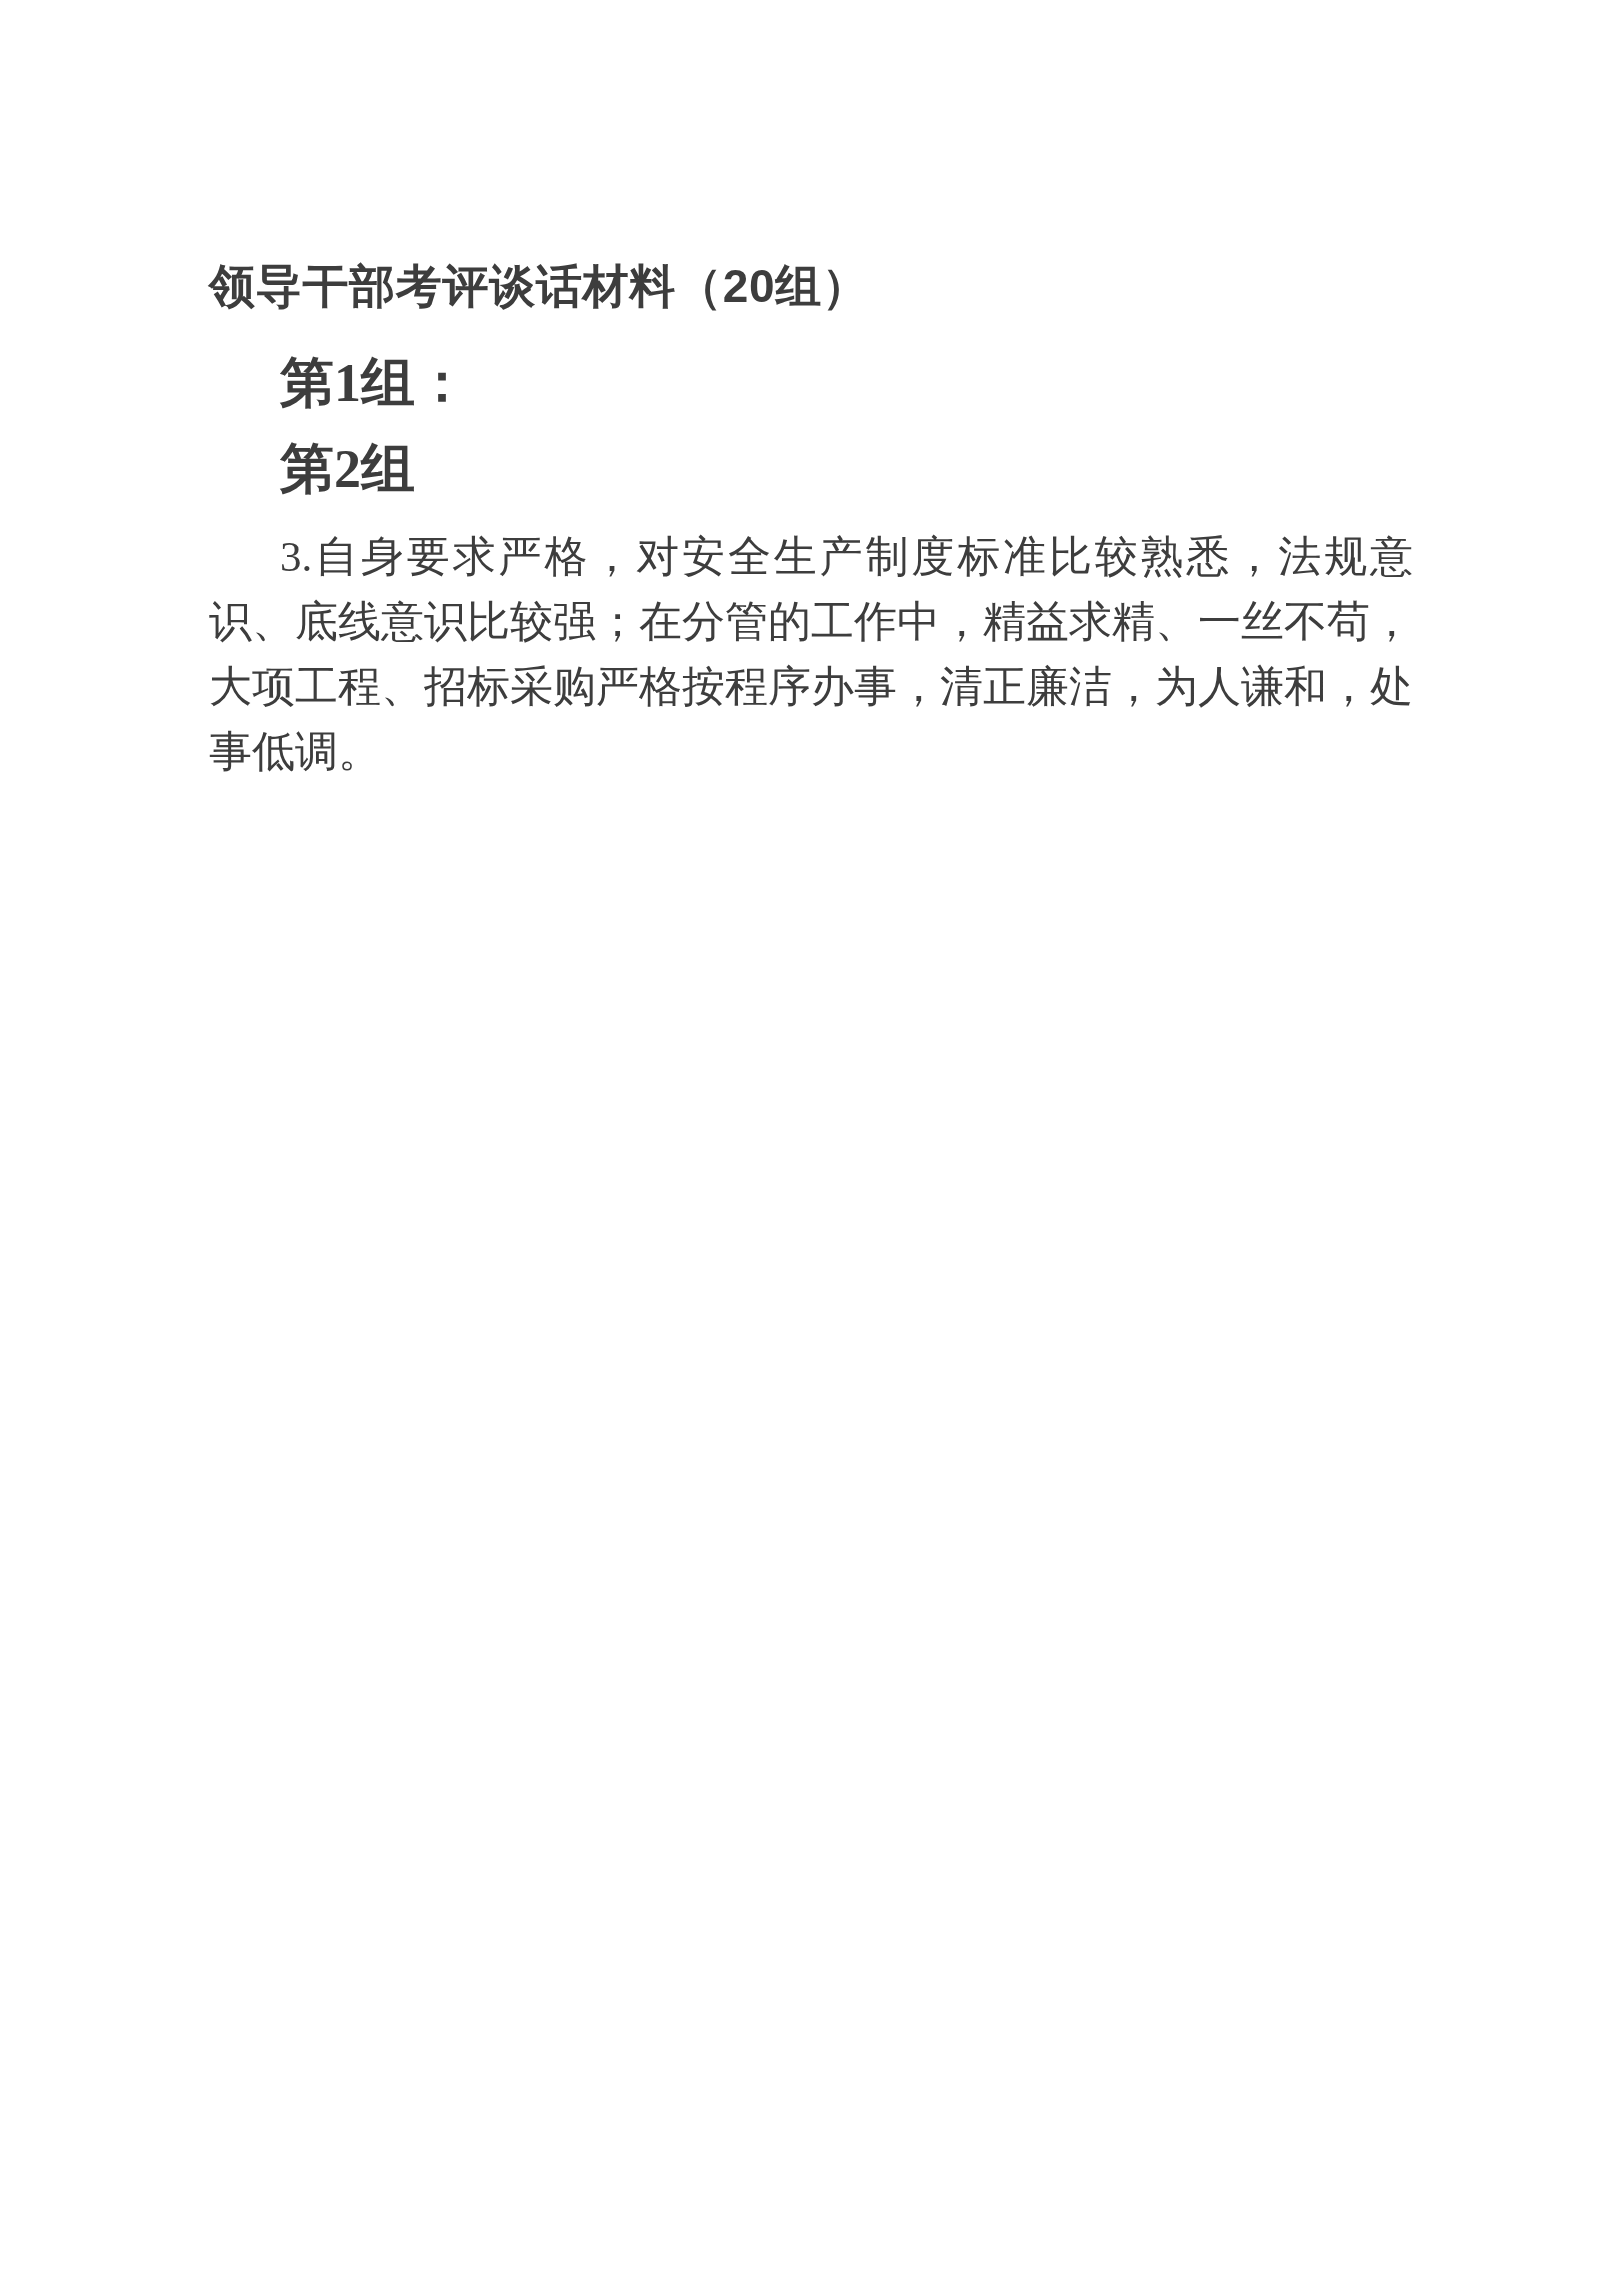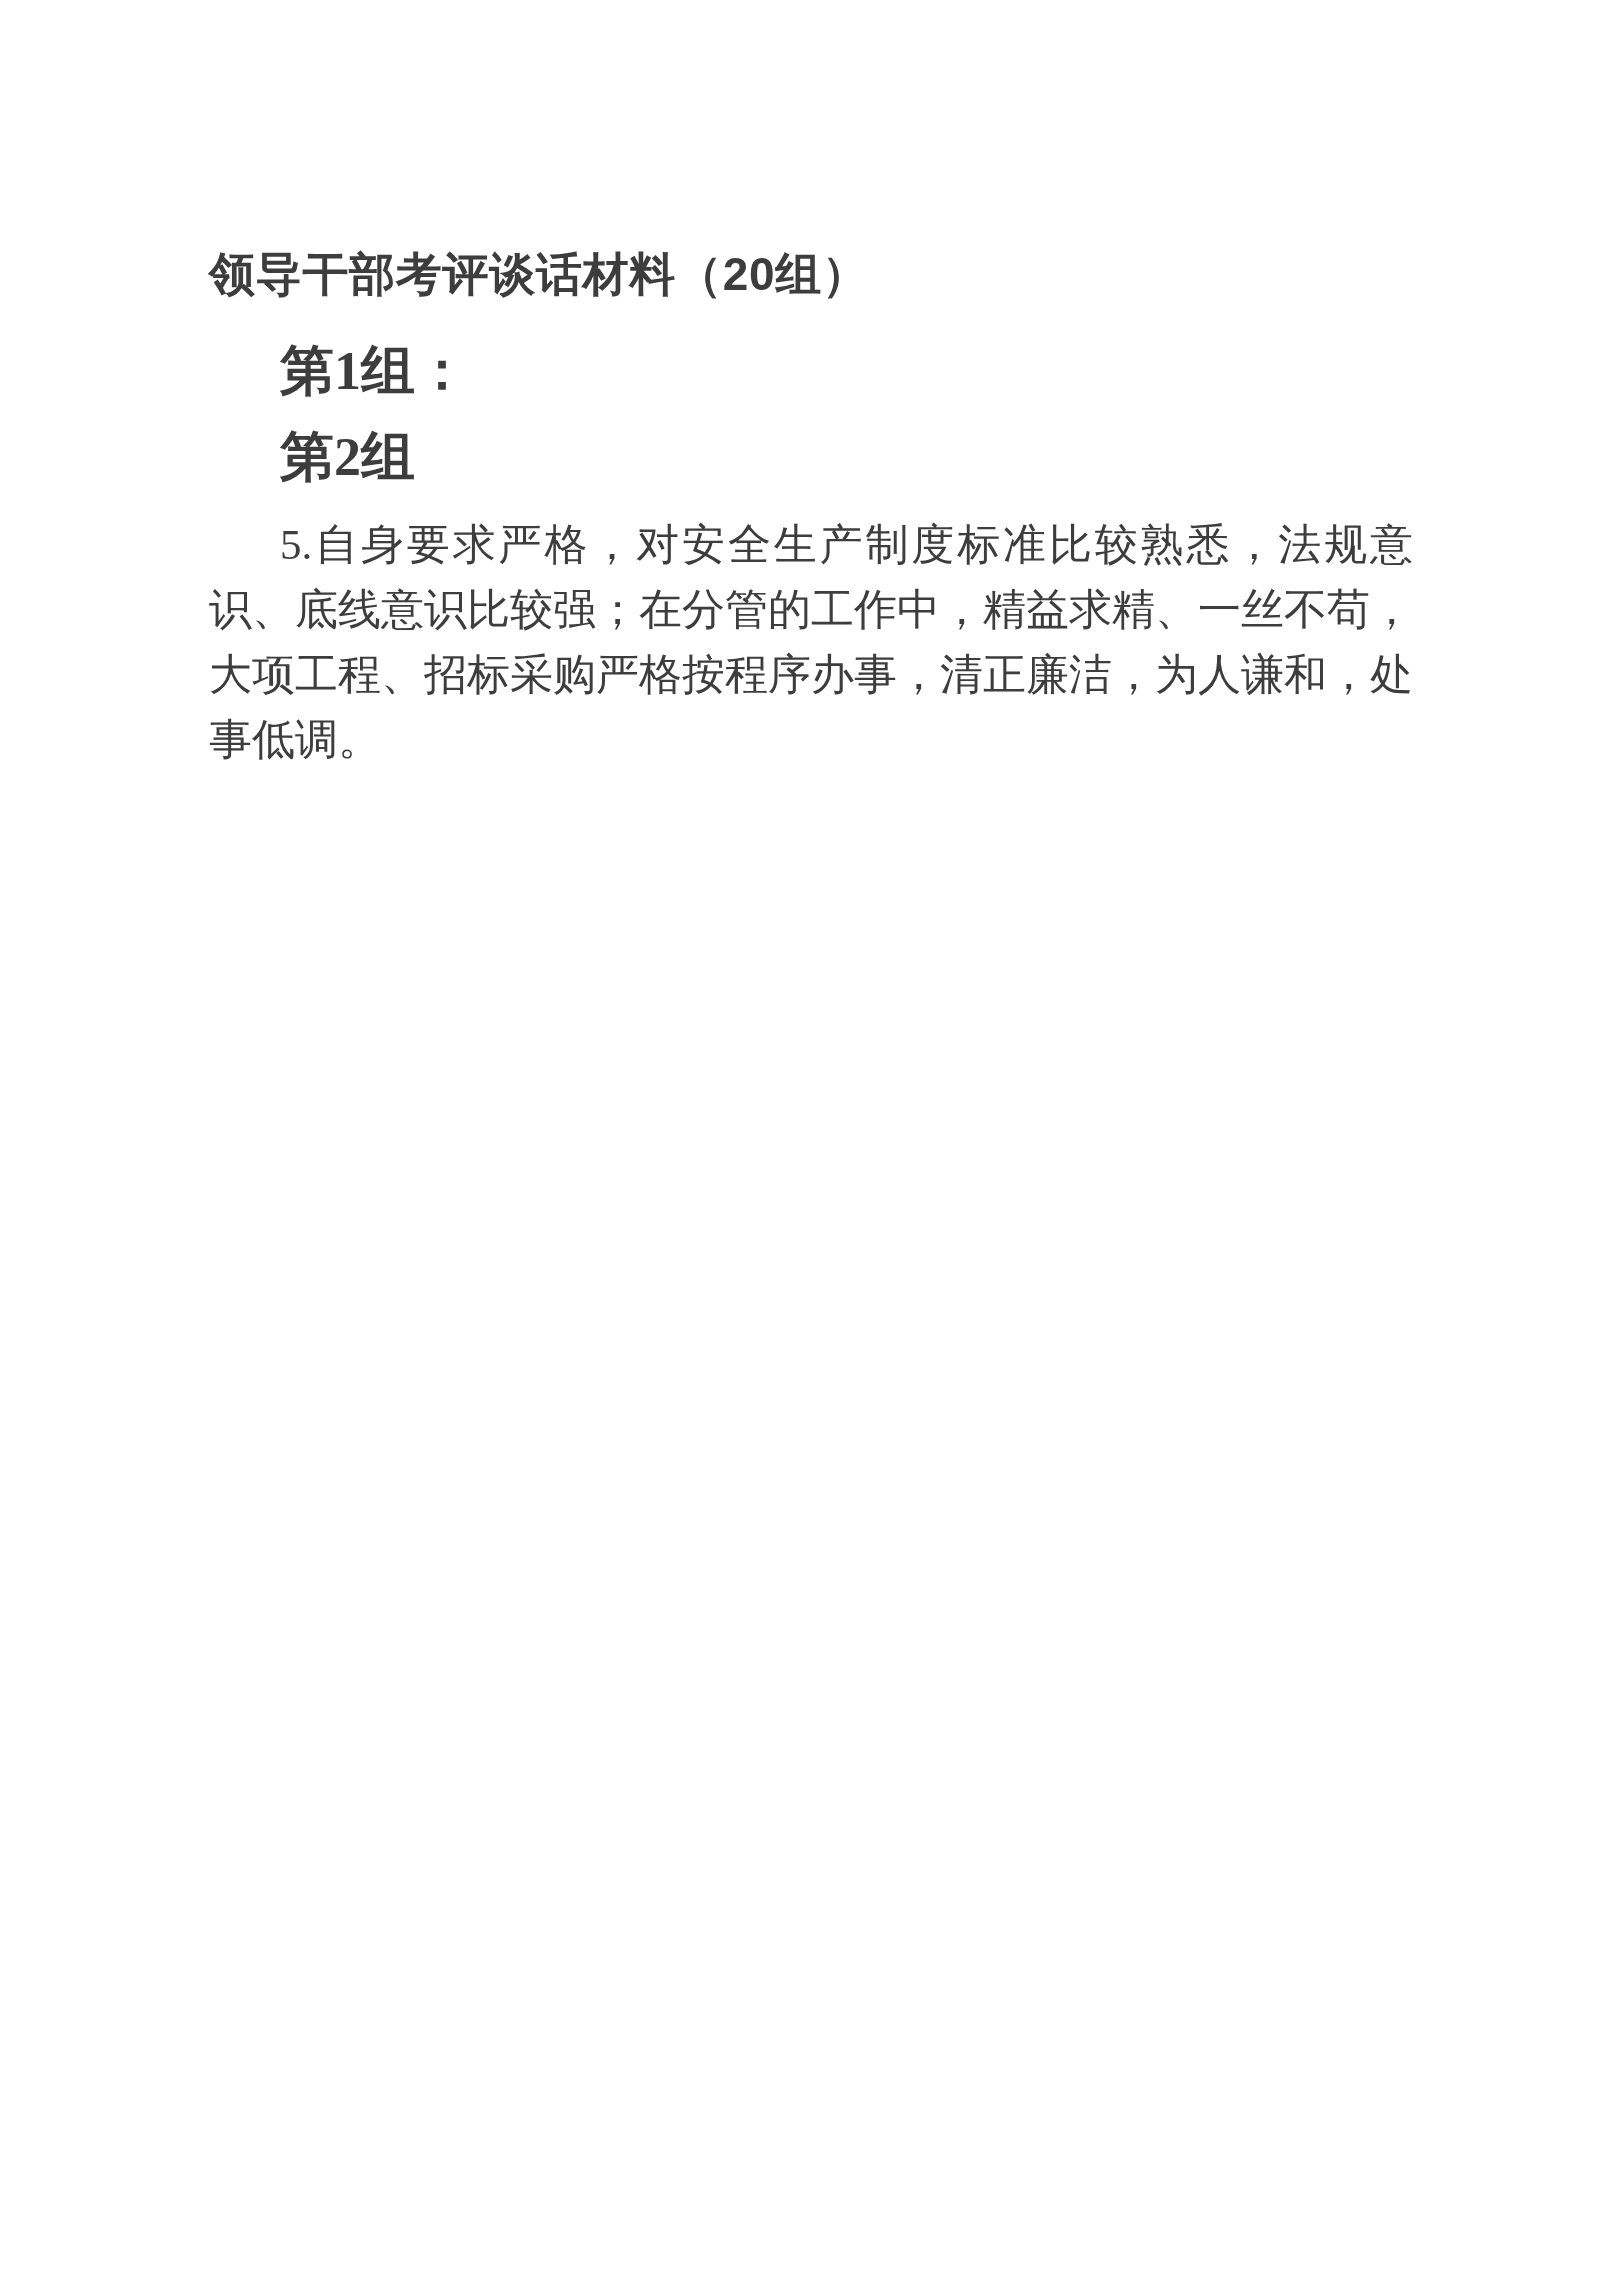--- a/index.html
+++ b/index.html
@@ -10,21 +10,21 @@
   .page {
     position: relative;
     width: 1623px;
     height: 2295px;
     background: #ffffff;
     overflow: hidden;
   }
   .content {
     position: absolute;
     left: 209px;
-    top: 238px;
+    top: 250px;
     width: 1204px;
     color: #3d3d3d;
   }
   .doc-title {
     margin: 0 0 27.5px 0;
     font-family: "Liberation Sans", "DejaVu Sans", sans-serif;
     font-weight: bold;
     font-size: 46px;
     line-height: 73px;
     letter-spacing: 0.7px;
@@ -63,17 +63,17 @@
     <h2 class="group-heading">第1组：</h2>
 
 
 
 
 
 
     <h2 class="group-heading">第2组</h2>
 
 
-    <p class="body-para">5.自身要求严格，对安全生产制度标准比较熟悉，法规意识、底线意识比较强；在分管的工作中，精益求精、一丝不苟，大项工程、招标采购严格按程序办事，清正廉洁，为人谦和，处事低调。</p>
+    <p class="body-para">3.自身要求严格，对安全生产制度标准比较熟悉，法规意识、底线意识比较强；在分管的工作中，精益求精、一丝不苟，大项工程、招标采购严格按程序办事，清正廉洁，为人谦和，处事低调。</p>
 
   </div>
 </div>
 
 
 </body></html>

